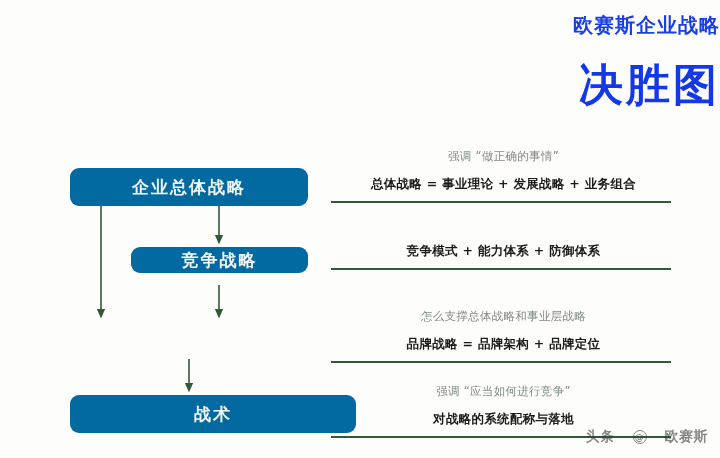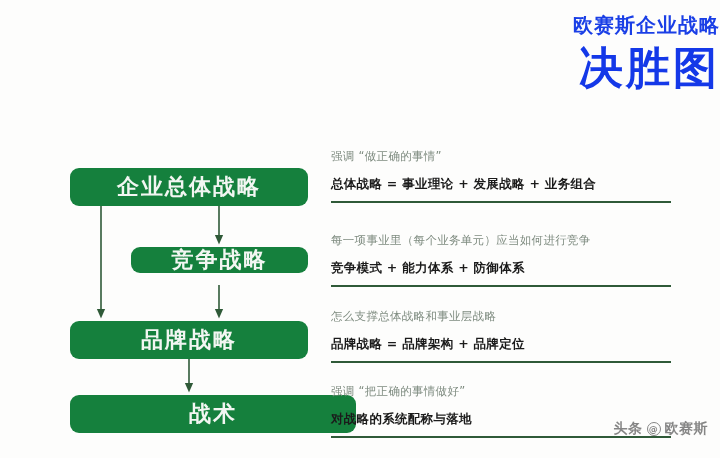--- a/index.html
+++ b/index.html
@@ -33,42 +33,42 @@
   .title-small {
     display: block;
     font-size: 20px;
     font-weight: 700;
     color: #1a3fe6;
     letter-spacing: 1px;
     line-height: 1.15;
   }
   .title-large {
     display: block;
-    margin-top: 7px;
+    margin-top: 24px;
     font-size: 44px;
     font-weight: 700;
     color: #1438e8;
     letter-spacing: 3px;
     line-height: 1.1;
   }
 
   
   .flow {
     position: absolute;
     left: 0;
     top: 0;
     width: 320px;
     height: 458px;
   }
   .node {
     position: absolute;
-    background: #15803d;
+    background: #0369a1;
     border-radius: 9px;
     color: #f2f6f2;
-    font-size: 22px;
+    font-size: 17px;
     font-weight: 700;
     letter-spacing: 2px;
     display: flex;
     align-items: center;
     justify-content: center;
     box-sizing: border-box;
   }
   .node-1 { left: 70px;  top: 168px; width: 238px; height: 38px; }
   .node-2 { left: 131px; top: 247px; width: 177px; height: 26px; }
   .node-3 { left: 70px;  top: 321px; width: 238px; height: 38px; }
@@ -82,20 +82,21 @@
     left: 331px;
     top: 0;
     width: 350px;
     height: 458px;
   }
   .detail-block {
     position: absolute;
     left: 0;
     width: 345px;
     box-sizing: border-box;
+    text-align: center;
   }
   .detail-1 { top: 148px; }
   .detail-2 { top: 232px; }
   .detail-3 { top: 308px; }
   .detail-4 { top: 383px; }
 
   .detail-sub {
     font-size: 11.5px;
     color: #7f8c80;
     line-height: 1.5;
@@ -115,24 +116,24 @@
     margin-top: 7px;
     width: 340px;
     height: 2px;
     background: #2f5a38;
   }
 
   
   .watermark {
     position: absolute;
     right: 12px;
-    bottom: 20px;
+    bottom: 12px;
     display: flex;
     align-items: center;
-    gap: 4px;
+    gap: 18px;
     color: #3d3d3d;
     font-size: 14px;
     font-weight: 700;
     opacity: 0.62;
     letter-spacing: 0.5px;
   }
   .wm-at {
     display: inline-block;
     width: 14px;
     height: 14px;
@@ -172,50 +173,46 @@
 
       <line x1="189" y1="359" x2="189" y2="388" stroke="#2f5a38" stroke-width="1.6" marker-end="url(#arrowhead)"></line>
     </svg>
 
     <div class="node node-1">
       <span>企业总体战略</span>
     </div>
     <div class="node node-2">
       <span>竞争战略</span>
     </div>
-    <div class="node node-3">
-      <span>品牌战略</span>
-    </div>
     <div class="node node-4">
       <span>战术</span>
     </div>
   </div>
 
   <div class="details">
 
     <div class="detail-block detail-1">
       <div class="detail-sub">强调 “做正确的事情”</div>
       <div class="detail-main">总体战略 = 事业理论 + 发展战略 + 业务组合</div>
       <div class="detail-rule"></div>
     </div>
 
     <div class="detail-block detail-2">
-      <div class="detail-sub">每一项事业里（每个业务单元）应当如何进行竞争</div>
       <div class="detail-main">竞争模式 + 能力体系 + 防御体系</div>
       <div class="detail-rule"></div>
     </div>
 
     <div class="detail-block detail-3">
       <div class="detail-sub">怎么支撑总体战略和事业层战略</div>
       <div class="detail-main">品牌战略 = 品牌架构 + 品牌定位</div>
       <div class="detail-rule"></div>
     </div>
 
     <div class="detail-block detail-4">
-      <div class="detail-sub">强调 “把正确的事情做好”</div>
+      <div class="detail-sub">强调 “应当如何进行竞争”</div>
       <div class="detail-main">对战略的系统配称与落地</div>
       <div class="detail-rule"></div>
     </div>
   </div>
 
   <div class="watermark">
     <span>头条</span>
     <span class="wm-at">@</span>
     <span>欧赛斯</span>
   </div>

